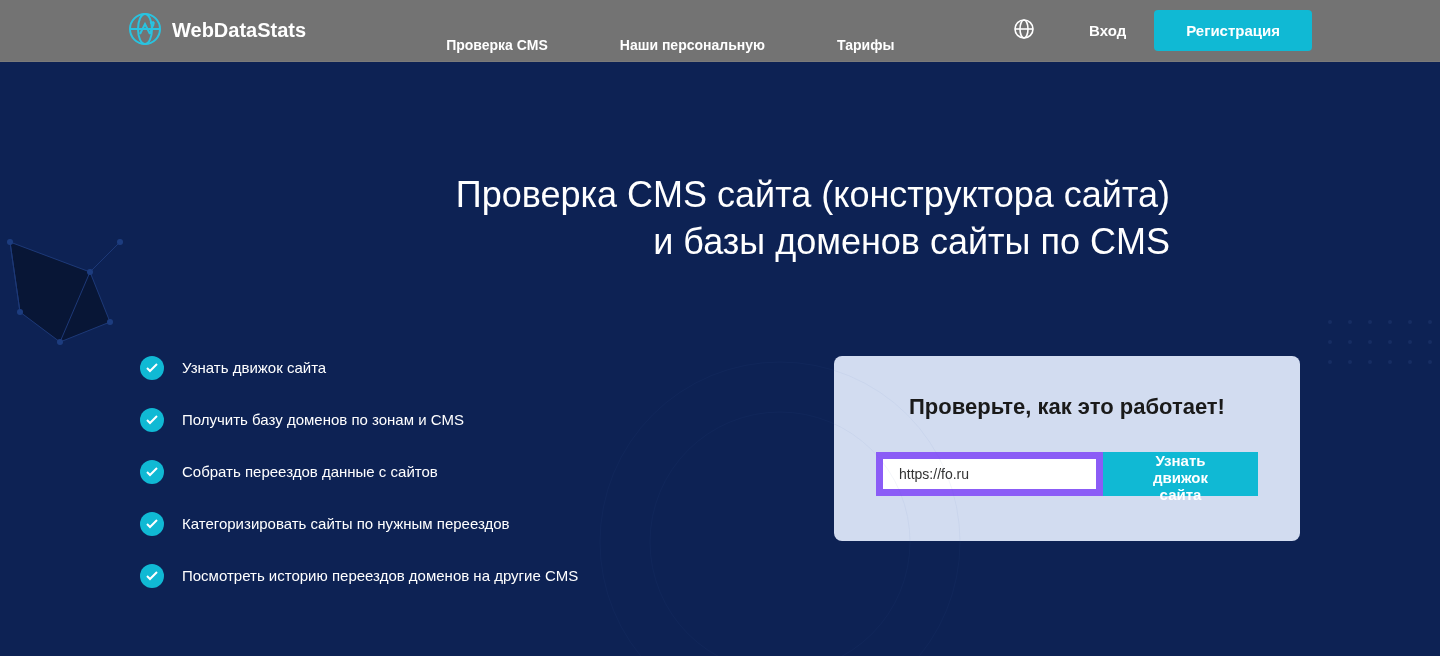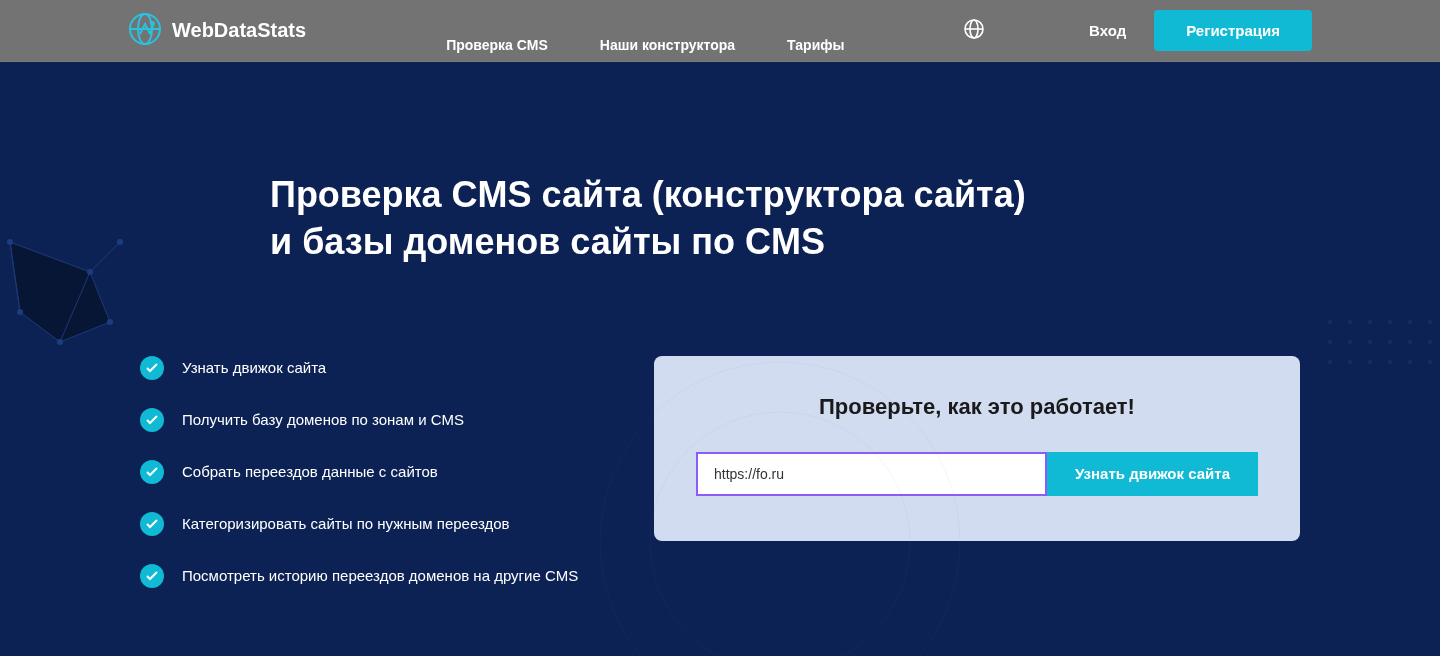--- a/index.html
+++ b/index.html
@@ -25,21 +25,21 @@
   gap: 10px;
 }
 .logo-text {
   font-size: 20px;
   font-weight: 700;
   color: #fff;
 }
 .nav {
   display: flex;
   align-items: flex-end;
-  gap: 52px;
+  gap: 72px;
   margin-left: 140px;
   margin-top: 28px;
 }
 .nav-link {
   color: #fff;
   font-size: 14px;
   font-weight: 600;
   cursor: pointer;
 }
 .globe-wrap {
@@ -67,23 +67,23 @@
   font-size: 15px;
   font-weight: 600;
   border-radius: 4px;
   cursor: pointer;
 }
 .hero {
   position: relative;
   padding-top: 110px;
 }
 .hero-title {
-  text-align: left;
+  text-align: right;
   font-size: 36px;
-  font-weight: 700;
+  font-weight: 400;
   line-height: 1.3;
   margin: 0 auto;
   max-width: 900px;
 }
 .hero-content {
   display: flex;
   padding: 0 140px;
   margin-top: 90px;
   gap: 75px;
 }
@@ -106,41 +106,41 @@
   display: flex;
   align-items: center;
   justify-content: center;
   flex-shrink: 0;
 }
 .feature-text {
   font-size: 15px;
   color: #fff;
 }
 .try-panel {
-  width: 646px;
+  width: 466px;
   background: #d2dcf0;
   border-radius: 8px;
   padding: 38px 42px 42px;
   height: 185px;
 }
 .try-title {
   color: #1a1a1a;
   font-size: 22px;
   font-weight: 700;
   text-align: center;
   margin-bottom: 32px;
 }
 .try-form {
   display: flex;
   gap: 0;
 }
 .url-input {
   flex: 1;
   height: 44px;
-  border: 2px solid #8b5cf6;
+  border: 7px solid #8b5cf6;
   background: #fff;
   color: #333;
   padding: 0 16px;
   font-size: 14px;
   outline: none;
 }
 .check-btn {
   height: 44px;
   background: #10b9d4;
   color: #fff;
@@ -184,21 +184,21 @@
         <path d="M3 17 H31" stroke="#29c3e0" stroke-width="2"></path>
         <path d="M12 22 L17 12 L22 22" stroke="#29c3e0" stroke-width="2" fill="none"></path>
         <path d="M22 22 L26 10 M26 10 L22 11 M26 10 L25 14" stroke="#29c3e0" stroke-width="2"></path>
       </svg>
     </span>
     <span class="logo-text">WebDataStats</span>
   </div>
 
   <nav class="nav">
     <a class="nav-link">Проверка CMS</a>
-    <a class="nav-link">Наши конструктора</a>
+    <a class="nav-link">Наши персональную</a>
     <a class="nav-link">Тарифы</a>
   </nav>
 
   <div class="globe-wrap">
     <span>
       <svg width="20" height="20" viewBox="0 0 20 20" fill="none">
         <circle cx="10" cy="10" r="9" stroke="#fff" stroke-width="1.6"></circle>
         <ellipse cx="10" cy="10" rx="4" ry="9" stroke="#fff" stroke-width="1.6"></ellipse>
         <path d="M1 10 H19" stroke="#fff" stroke-width="1.6"></path>
       </svg>

